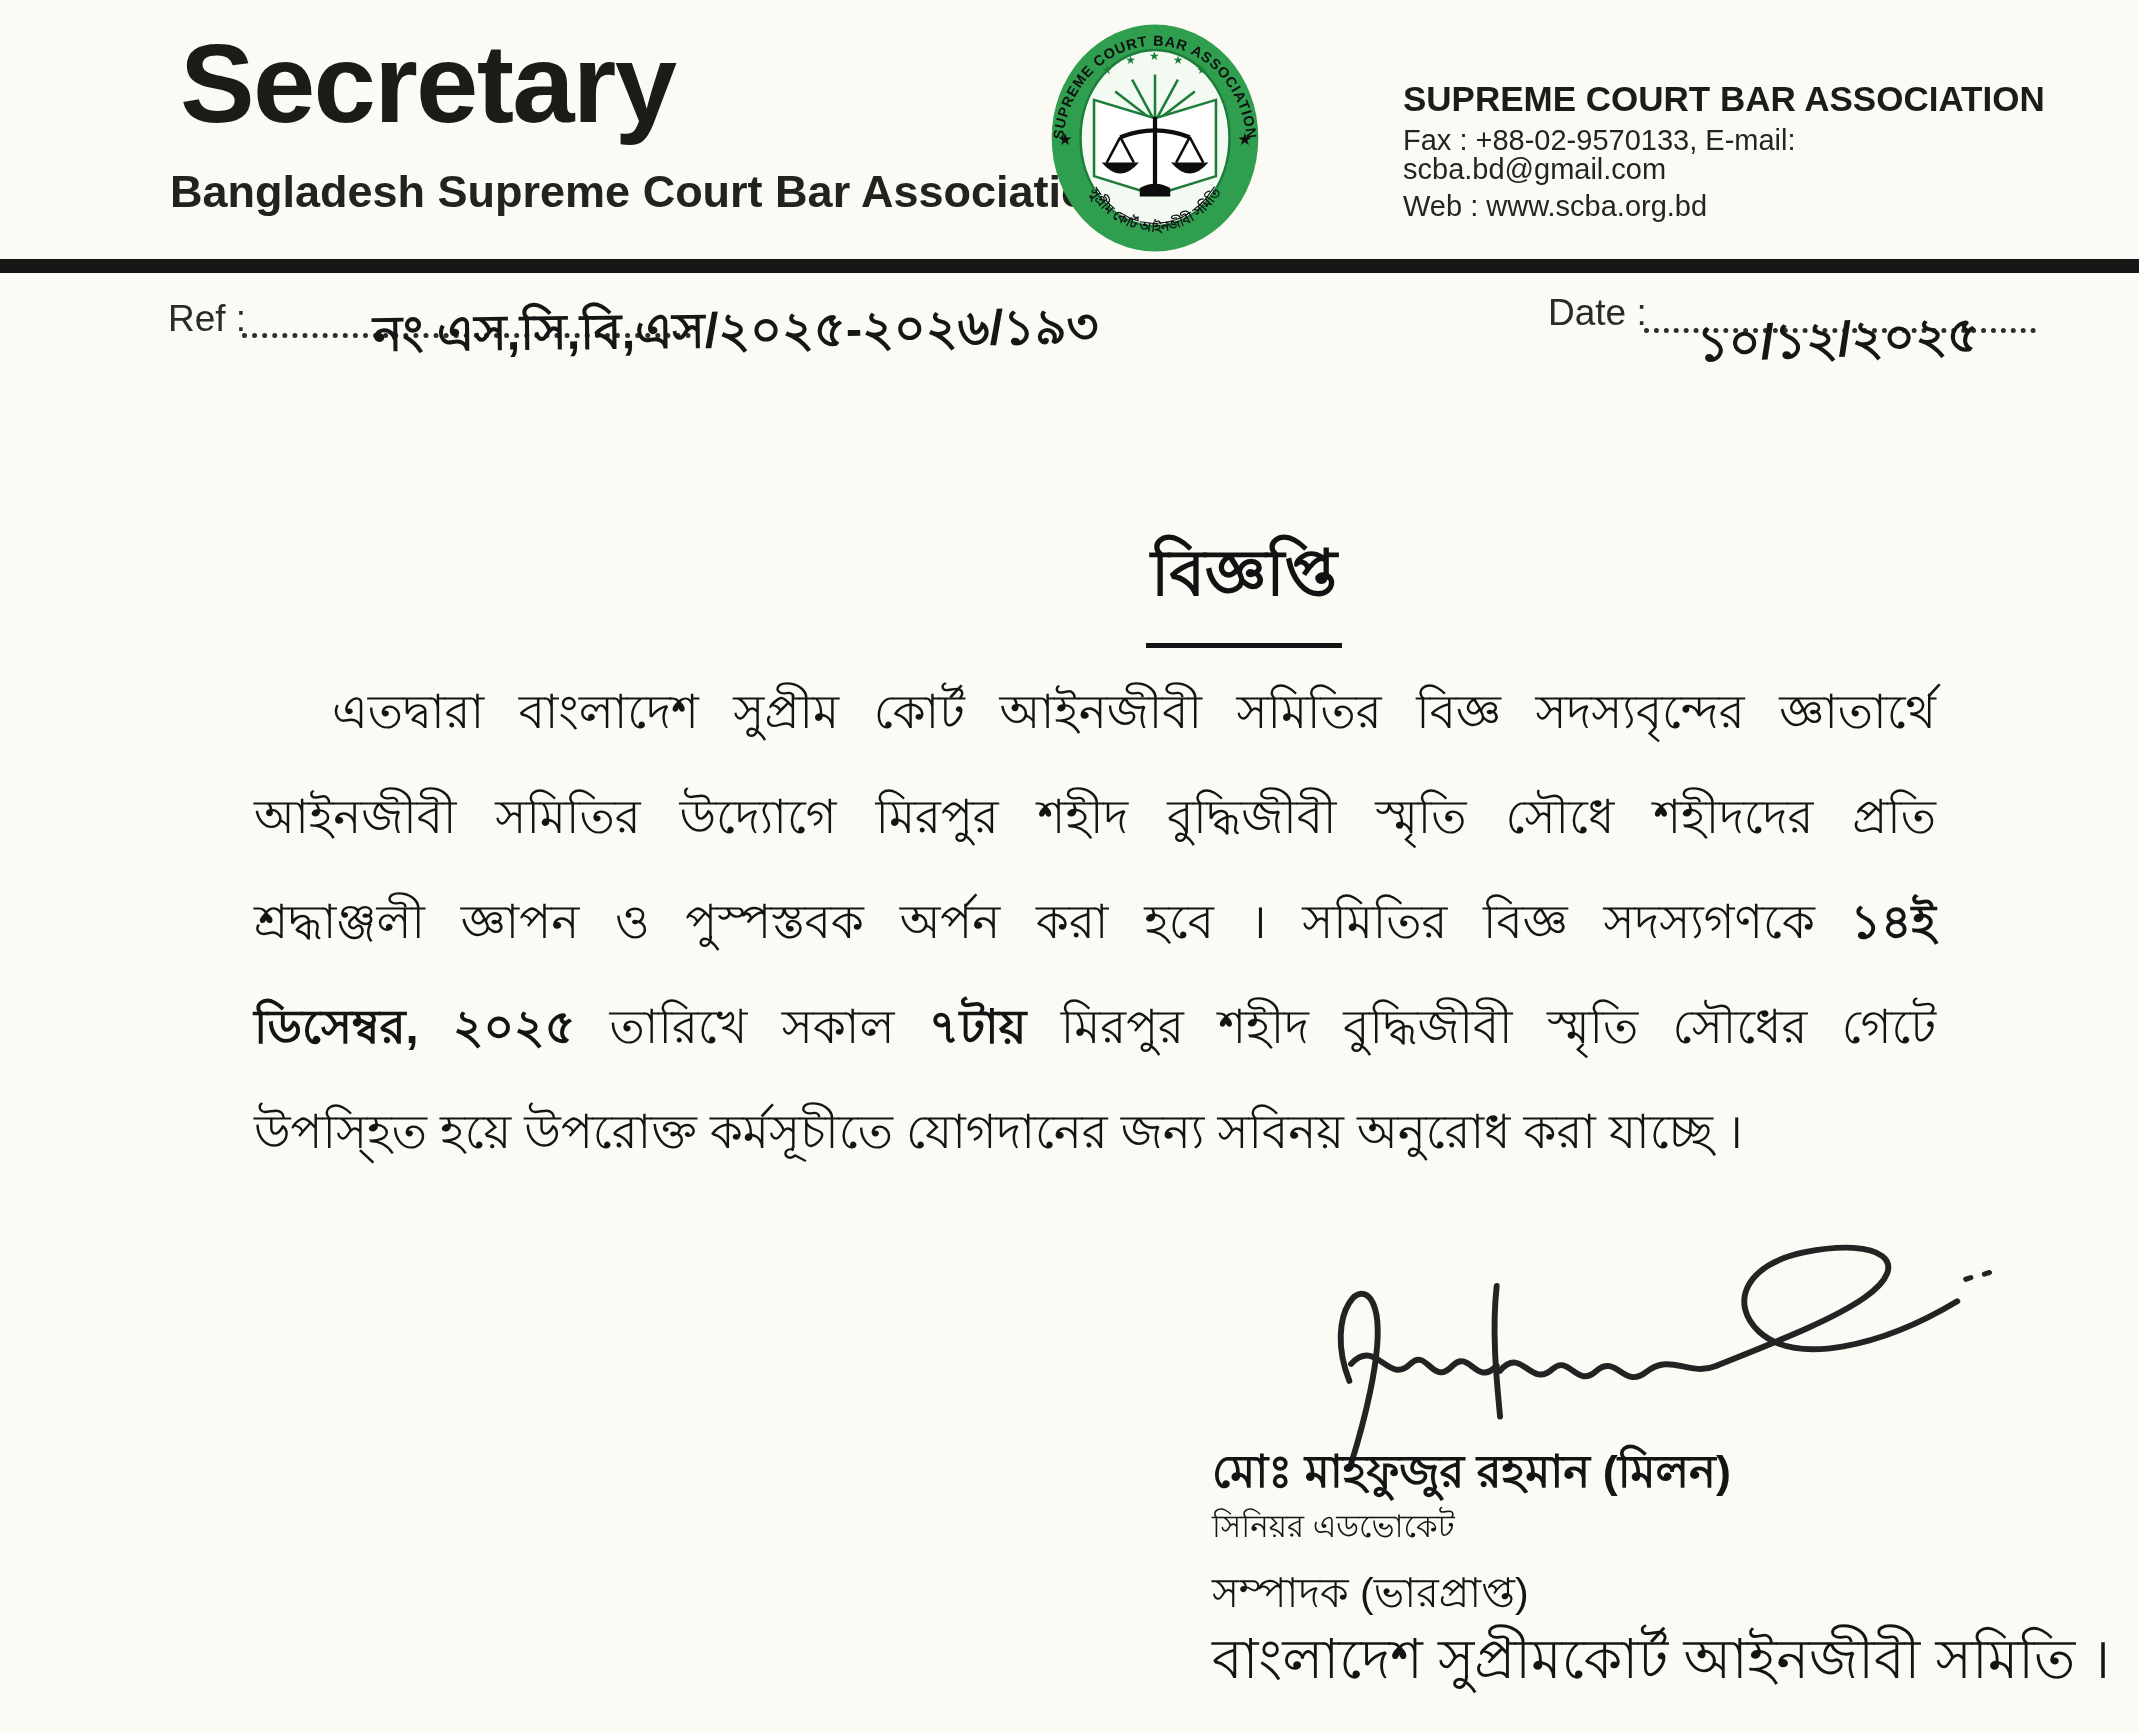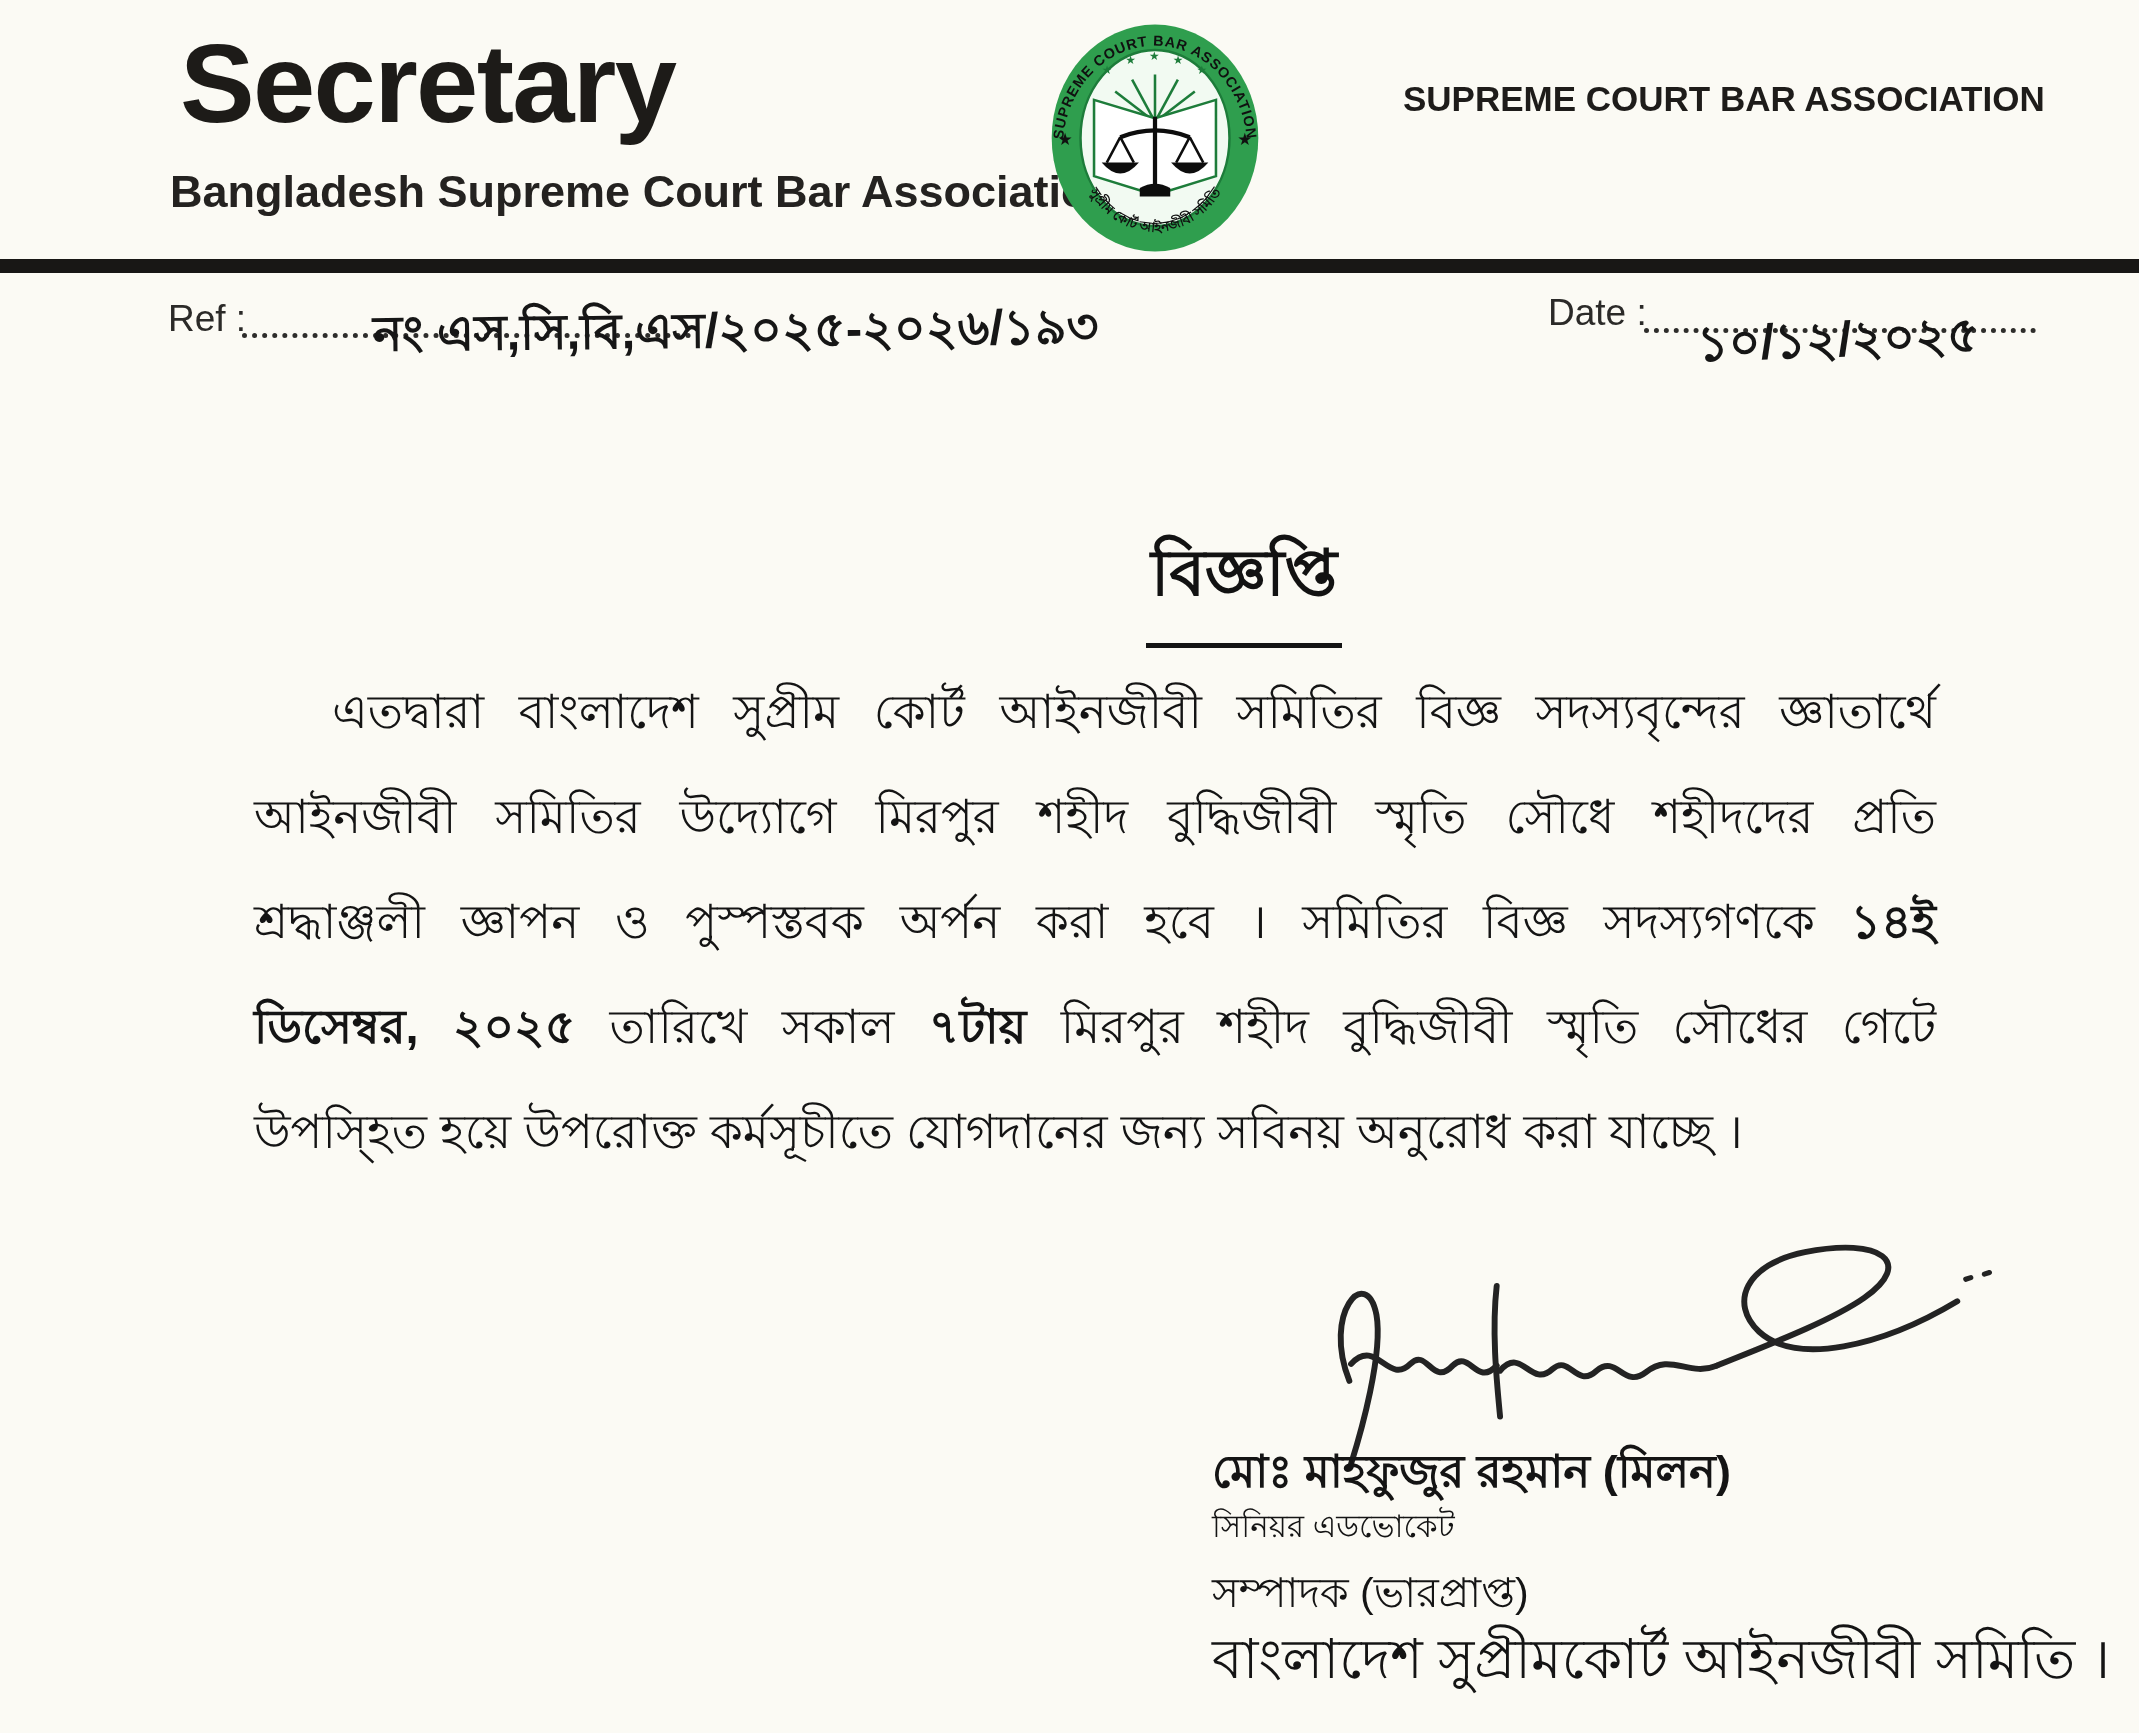--- a/index.html
+++ b/index.html
@@ -109,20 +109,22 @@
     <path d="M84,136 L68,166 M84,136 L100,166" stroke="#0d0d0d" stroke-width="3"></path>
     <path d="M166,136 L150,166 M166,136 L182,166" stroke="#0d0d0d" stroke-width="3"></path>
     <path d="M62,166 Q84,192 106,166 Z" fill="#0d0d0d"></path>
     <path d="M144,166 Q166,192 188,166 Z" fill="#0d0d0d"></path>
     <path d="M107,196 Q125,186 143,196 L143,206 L107,206 Z" fill="#0d0d0d"></path>
   </g>
 </svg>
 
 <div class="abs contact">
   <div class="org">SUPREME COURT BAR ASSOCIATION</div>
+  <div class="cline">Fax : +88-02-9570133, E-mail: scba.bd@gmail.com</div>
+  <div class="cline">Web : www.scba.org.bd</div>
 </div>
 
 <div class="abs blackbar"></div>
 
 <div class="abs label" style="left:168px;top:298px;">Ref :</div>
 <div class="abs leader" style="left:242px;top:332px;width:449px;"></div>
 <div class="abs handw" style="left:373px;top:293px;transform:rotate(-0.6deg);">নং এস,সি,বি,এস/২০২৫-২০২৬/১৯৩</div>
 
 <div class="abs label" style="left:1548px;top:292px;">Date :</div>
 <div class="abs leader" style="left:1644px;top:327px;width:392px;"></div>

